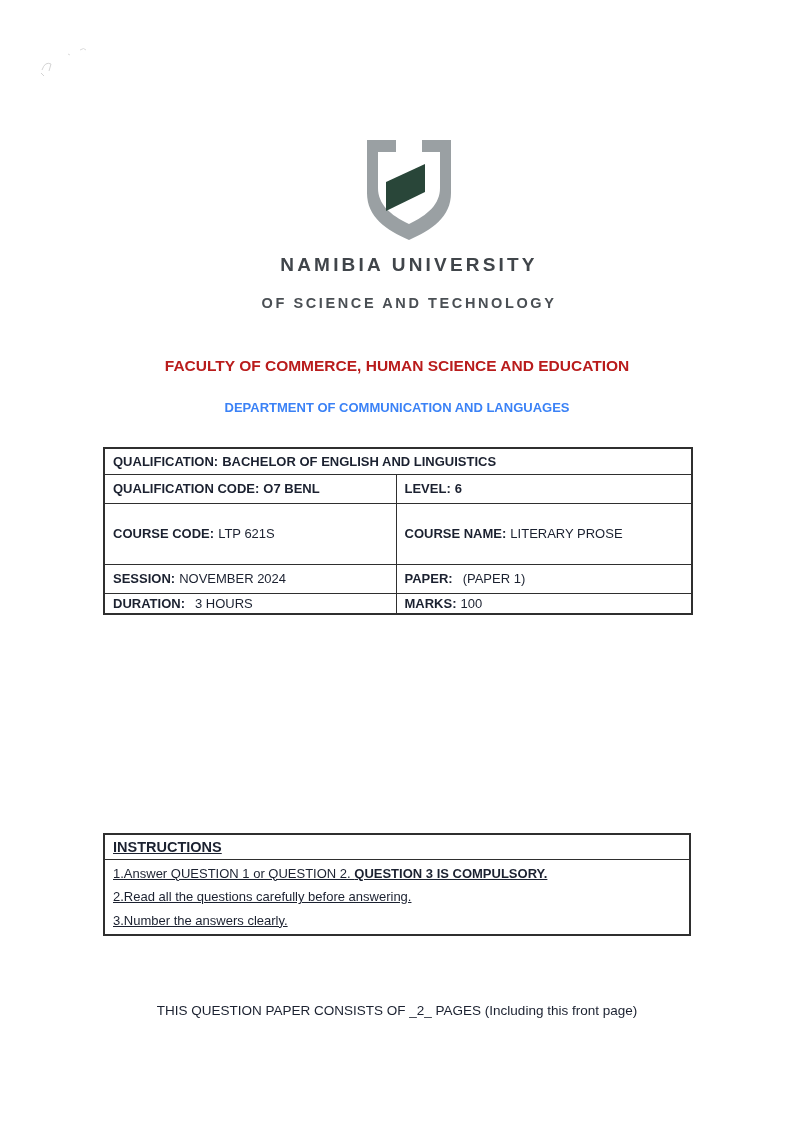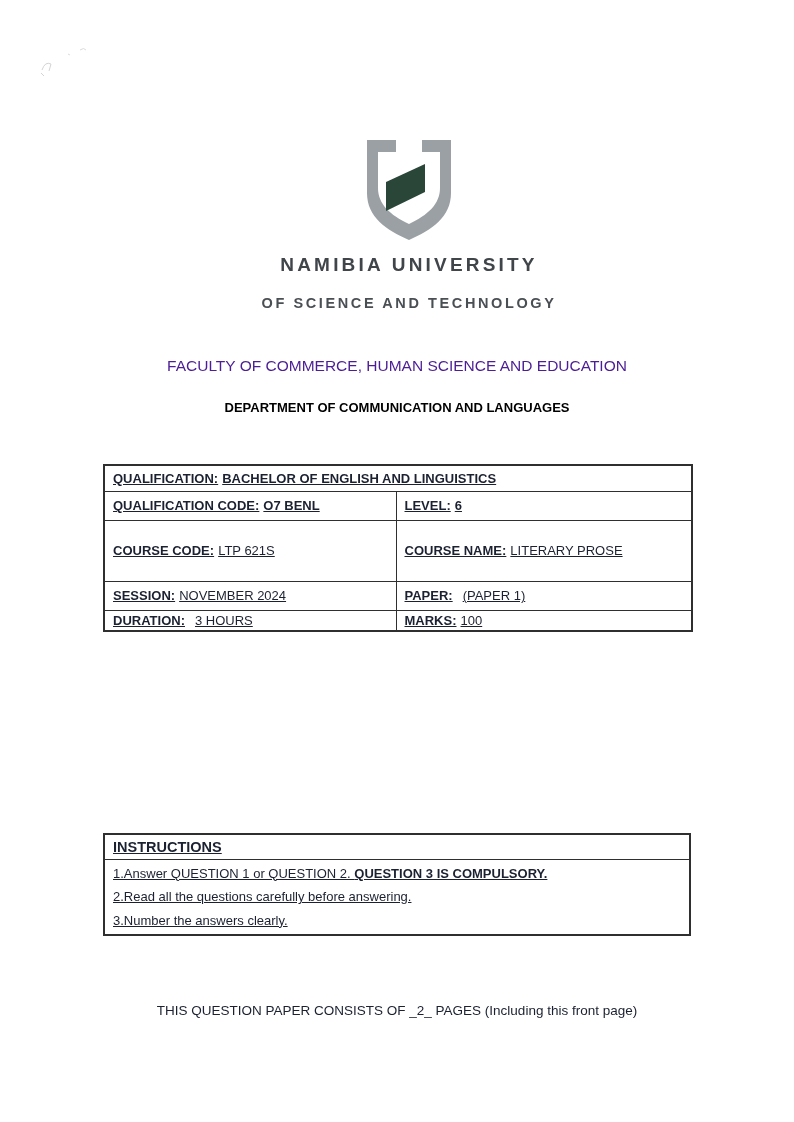--- a/index.html
+++ b/index.html
@@ -24,25 +24,25 @@
   }
   .wordmark2{
     margin-top:19px;
     font-size:14.5px;font-weight:700;letter-spacing:2.6px;
     color:#4a4f54;
   }
 
   
   .faculty{
     position:absolute;left:0;right:0;top:357px;text-align:center;
-    font-size:15.5px;font-weight:normal;color:#4c1d95;
+    font-size:15.5px;font-weight:bold;color:#b91c1c;
   }
   .department{
     position:absolute;left:0;right:0;top:400px;text-align:center;
-    font-size:13px;font-weight:bold;color:#000000;
+    font-size:13px;font-weight:bold;color:#3b82f6;
   }
 
   
   table.doc{
     position:absolute;left:103px;width:588px;
     border-collapse:collapse;table-layout:fixed;
     font-size:13px;color:#1b2130;
     background:#fff;
   }
   table.doc td,table.doc th{
@@ -51,21 +51,21 @@
     vertical-align:middle;
     text-align:left;
     overflow:hidden;
   }
   table.doc{border:2px solid #2f2f2f;}
   .lbl{font-weight:bold;}
   .val{font-weight:normal;margin-left:4px;}
   .allbold .val{font-weight:bold;}
   .gap-wide .val{margin-left:10px;}
 
-  #course-table{top:464px;text-decoration:underline;}
+  #course-table{top:447px;}
   #exam-table{top:665px;}
   #instructions-table{top:833px;text-decoration:underline;}
 
   th.banner{
     text-align:center;font-size:15px;font-weight:bold;padding:3px 8px;
   }
   th.banner-sm{
     text-align:center;font-size:14.5px;font-weight:bold;padding:2px 8px;
   }
   .cell-top{vertical-align:top;padding-top:4px;}

